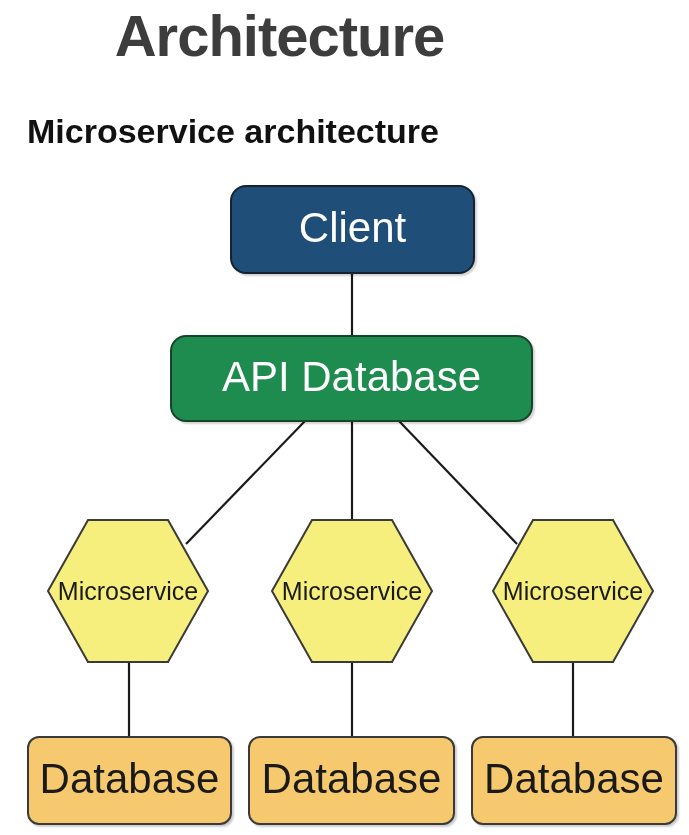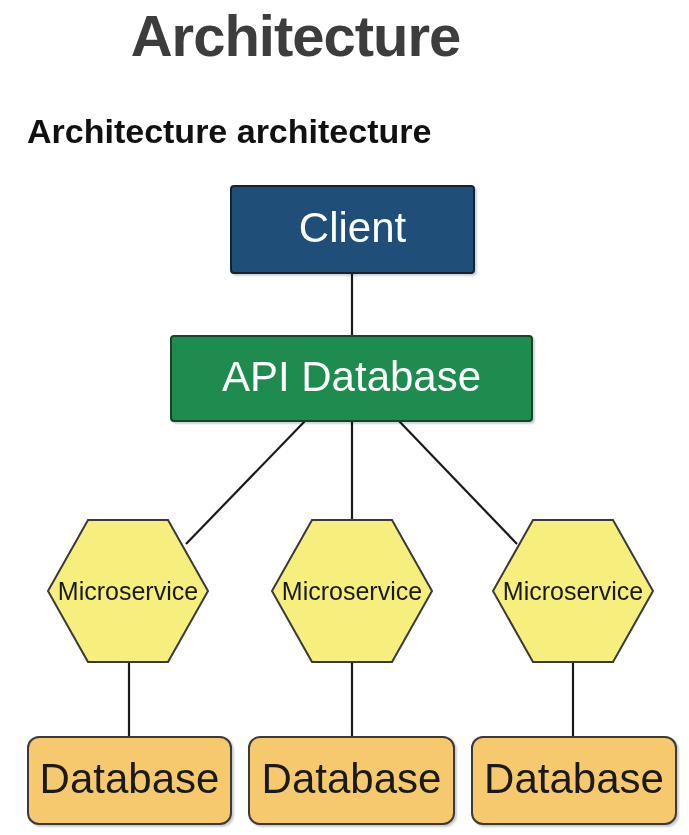--- a/index.html
+++ b/index.html
@@ -18,37 +18,36 @@
     width:689px;height:835px;
     background:#ffffff;
     overflow:hidden;
     font-family:"Liberation Sans", sans-serif;
   }
   .page-title{
     position:absolute;left:0;top:2px;width:559px;
     text-align:center;
     font-size:58px;font-weight:bold;letter-spacing:-1px;
     color:var(--title-text);
-    margin-left:16px;
   }
   .section-heading{
     position:absolute;left:27px;top:112px;
     font-size:34px;font-weight:bold;
     color:#111111;
   }
   svg.wires{position:absolute;left:0;top:0;z-index:0;}
   svg.wires line{stroke:var(--connector);stroke-width:2.2px;}
   .node{
     position:absolute;z-index:1;
     display:flex;align-items:center;justify-content:center;
     box-sizing:border-box;
   }
   .rect-node{
     border:2px solid #22313F;
-    border-radius:4px;
+    border-radius:16px;
     box-shadow:2px 2px 2px rgba(0,0,0,0.18);
   }
   .client-node{
     left:230px;top:185px;width:245px;height:89px;
     background:var(--client-fill);
     border-color:#16222E;
   }
   .gateway-node{
     left:170px;top:335px;width:363px;height:87px;
     background:var(--gateway-fill);
@@ -83,21 +82,21 @@
   .db-2{left:248px;width:207px;}
   .db-3{left:471px;width:206px;}
   .db-label{line-height:1;padding-bottom:4px;}
 </style>
 </head>
 <body>
 
 <div class="canvas">
 
   <div class="page-title">Architecture</div>
-  <div class="section-heading">Architecture architecture</div>
+  <div class="section-heading">Microservice architecture</div>
 
   <svg class="wires" width="689" height="835" viewBox="0 0 689 835">
     <line x1="352" y1="272" x2="352" y2="338"></line>
     <line x1="305" y1="421" x2="186" y2="544"></line>
     <line x1="352" y1="421" x2="352" y2="522"></line>
     <line x1="399" y1="421" x2="517" y2="544"></line>
     <line x1="129" y1="660" x2="129" y2="738"></line>
     <line x1="352" y1="658" x2="352" y2="738"></line>
     <line x1="573" y1="660" x2="573" y2="738"></line>
   </svg>

